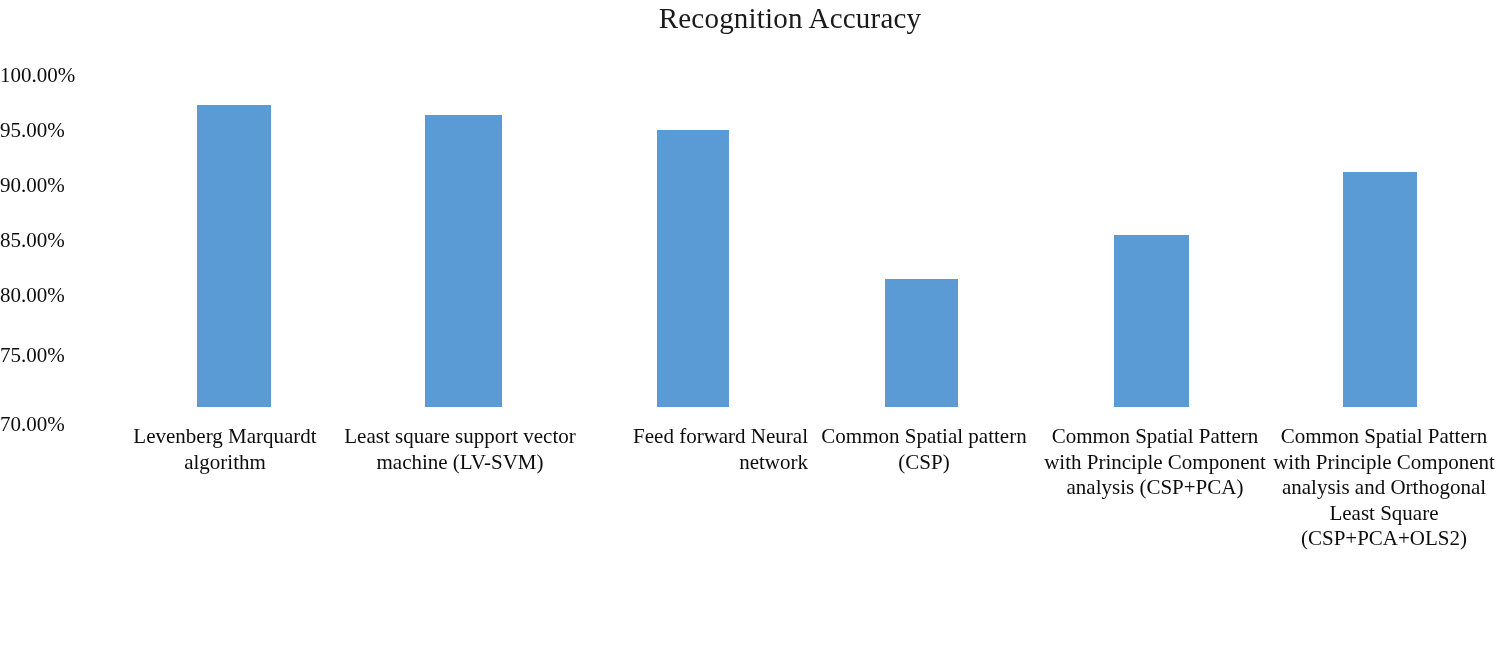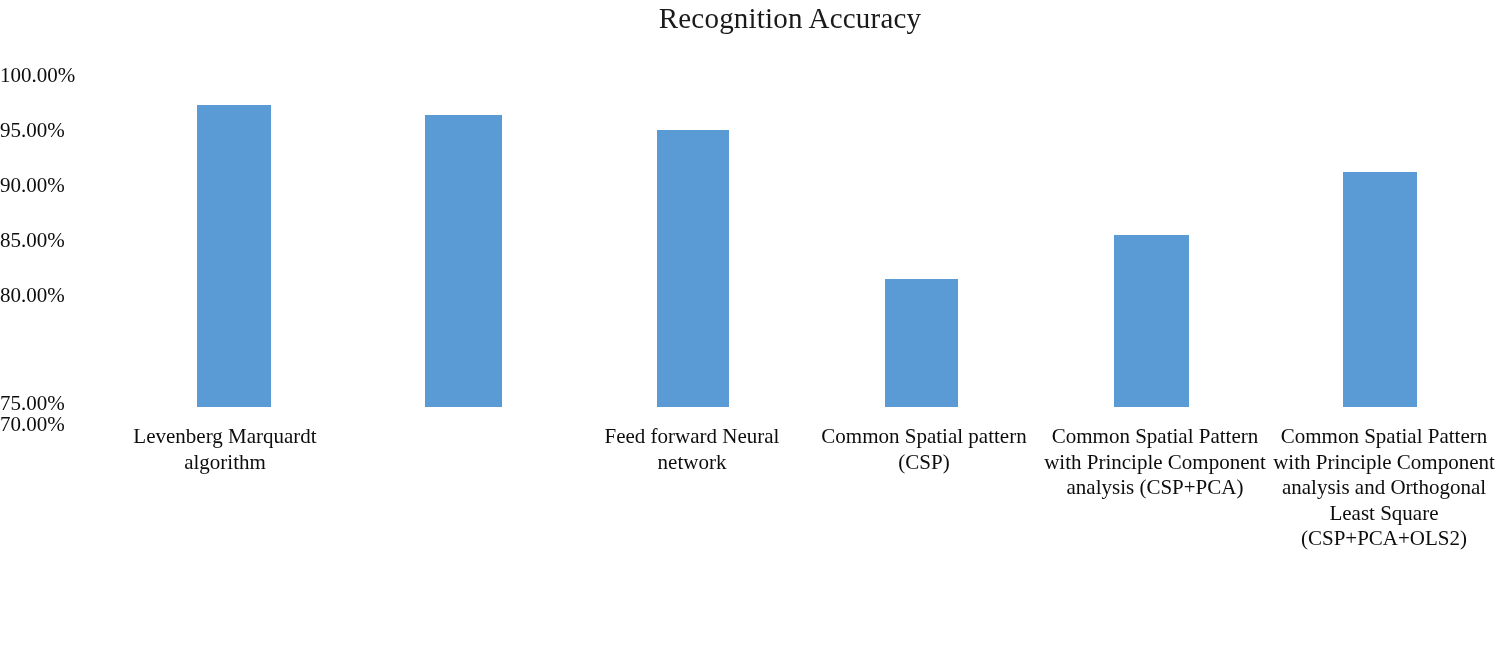--- a/index.html
+++ b/index.html
@@ -81,32 +81,33 @@
 <div id="chart-root">
 
   <div class="chart-title">Recognition Accuracy</div>
 
   <div class="y-axis">
     <div class="y-tick-label" style="top:5px;">100.00%</div>
     <div class="y-tick-label" style="top:60px;">95.00%</div>
     <div class="y-tick-label" style="top:115px;">90.00%</div>
     <div class="y-tick-label" style="top:170px;">85.00%</div>
     <div class="y-tick-label" style="top:225px;padding-left:28px;">80.00%</div>
-    <div class="y-tick-label" style="top:285px;margin-top:48px;">75.00%</div>
+    <div class="y-tick-label" style="top:285px;">75.00%</div>
     <div class="y-tick-label" style="top:354px;margin-left:10px;">70.00%</div>
   </div>
 
   <div class="bars-layer">
     <div class="bar" style="left: 197px; width: 74px; top: 104.687px; height: 302.313px; background: rgb(91, 155, 213);"></div>
     <div class="bar" style="left: 425px; width: 77px; top: 114.617px; height: 292.383px; background: rgb(91, 155, 213);"></div>
     <div class="bar" style="left: 657px; width: 72px; top: 130.063px; height: 276.937px; background: rgb(91, 155, 213);"></div>
     <div class="bar" style="left: 885px; width: 73px; top: 279.013px; height: 127.987px; background: rgb(91, 155, 213);"></div>
     <div class="bar" style="left: 1114px; width: 75px; top: 234.88px; height: 172.12px; background: rgb(91, 155, 213);"></div>
     <div class="bar" style="left: 1343px; width: 74px; top: 171.99px; height: 235.01px; background: rgb(91, 155, 213);"></div>
   </div>
 
   <div class="cat-label" style="left:109px;width:232px;text-align:center;">Levenberg Marquardt algorithm</div>
-  <div class="cat-label" style="left:576px;width:232px;">Feed forward Neural network</div>
+  <div class="cat-label" style="left:344px;width:232px;">Least square support vector machine (LV-SVM)</div>
+  <div class="cat-label" style="left:576px;width:232px;text-align:right;">Feed forward Neural network</div>
   <div class="cat-label" style="left:808px;width:232px;">Common Spatial pattern (CSP)</div>
   <div class="cat-label" style="left:1038px;width:234px;">Common Spatial Pattern with Principle Component analysis (CSP+PCA)</div>
   <div class="cat-label" style="left:1268px;width:232px;">Common Spatial Pattern with Principle Component analysis and Orthogonal Least Square (CSP+PCA+OLS2)</div>
 
 </div>
 
 </body></html>

